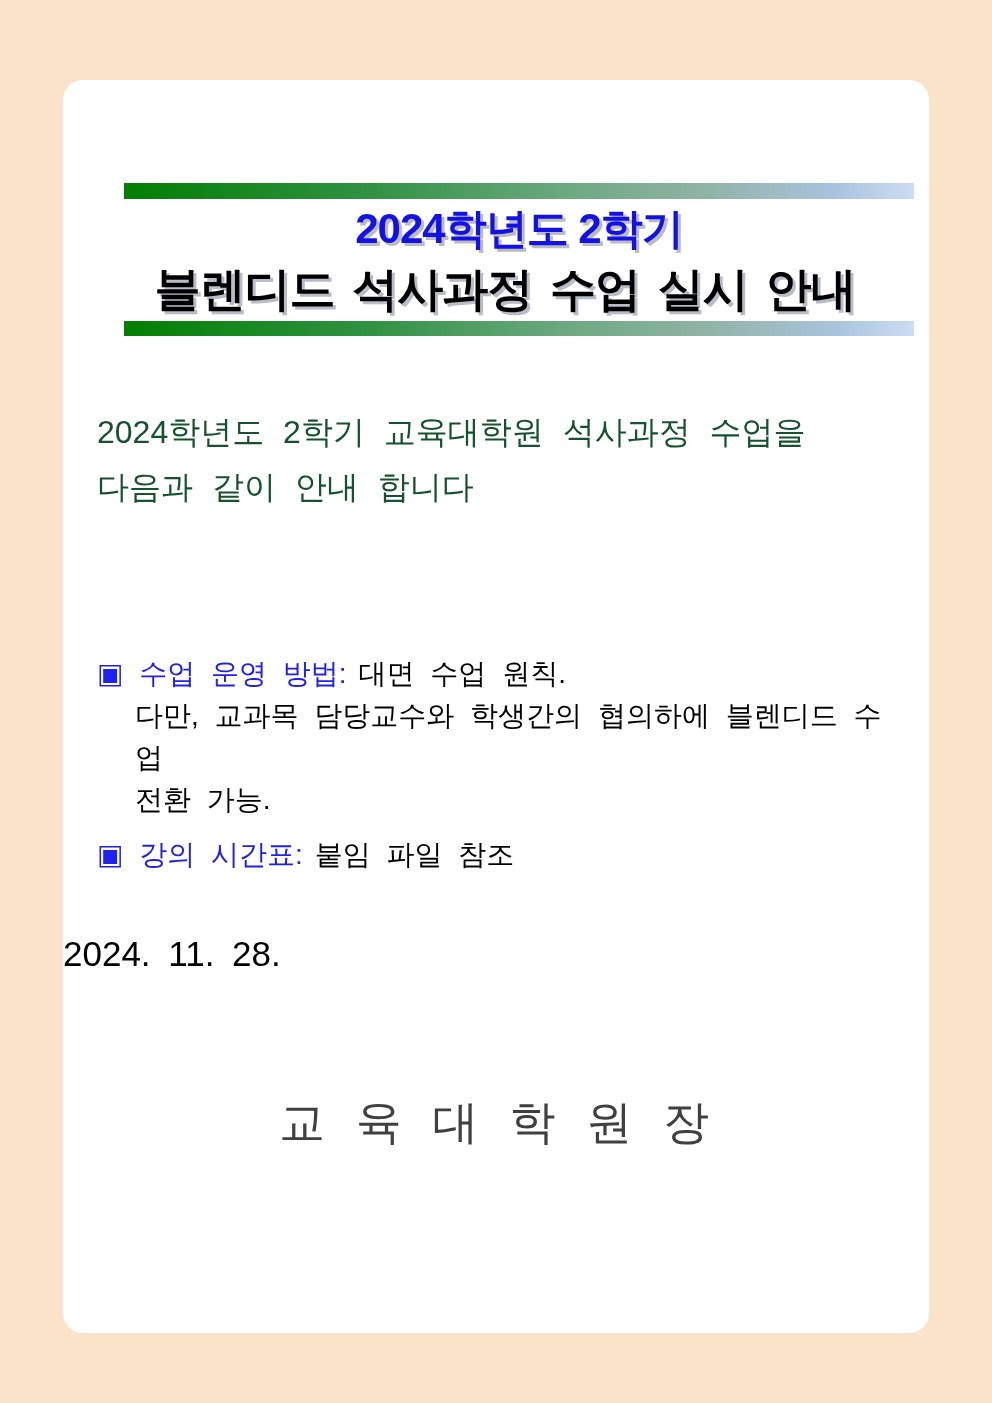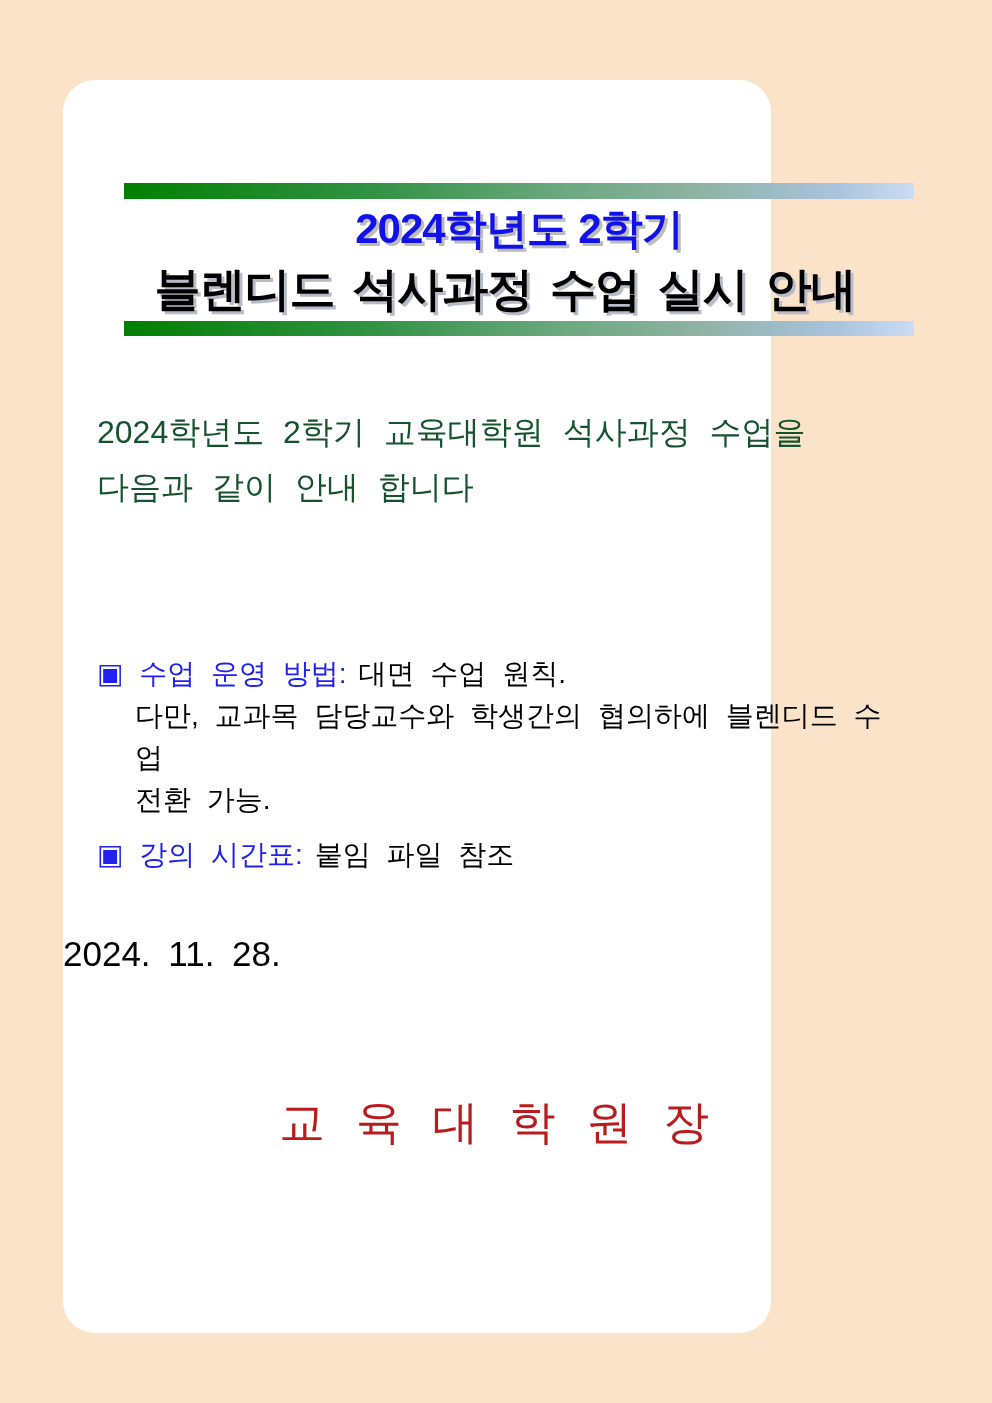--- a/index.html
+++ b/index.html
@@ -9,23 +9,23 @@
   }
   .page {
     position: relative;
     width: 992px; height: 1403px;
     background: #fbe3c9;
     overflow: hidden;
   }
   .card {
     position: absolute;
     left: 63px; top: 80px;
-    width: 708px; height: 1253px;
+    width: 866px; height: 1253px;
     background: #ffffff;
-    border-radius: 32px;
+    border-radius: 20px;
   }
   .grad-bar {
     position: absolute;
     left: 61px; width: 790px; height: 16px;
     background: linear-gradient(90deg,
       #027f02 0%, #2e9140 30%, #6aa87e 55%,
       #8fb3a4 73%, #a9c3dd 90%, #cbdcf4 100%);
   }
   .bar-top { top: 103px; }
   .bar-bottom { top: 241px; height: 15px; }
@@ -78,21 +78,21 @@
     text-align: left;
     font-size: 35px; line-height: 40px;
     color: #000000;
     word-spacing: 8px;
   }
   .signature {
     position: absolute;
     left: 0; top: 1014px; width: 866px;
     text-align: center;
     font-size: 46px; line-height: 56px;
-    color: #b91c1c;
+    color: #404040;
     letter-spacing: 4px;
     word-spacing: 10px;
   }
 </style>
 </head>
 <body>
 
 <div class="page">
   <div class="card">
 

